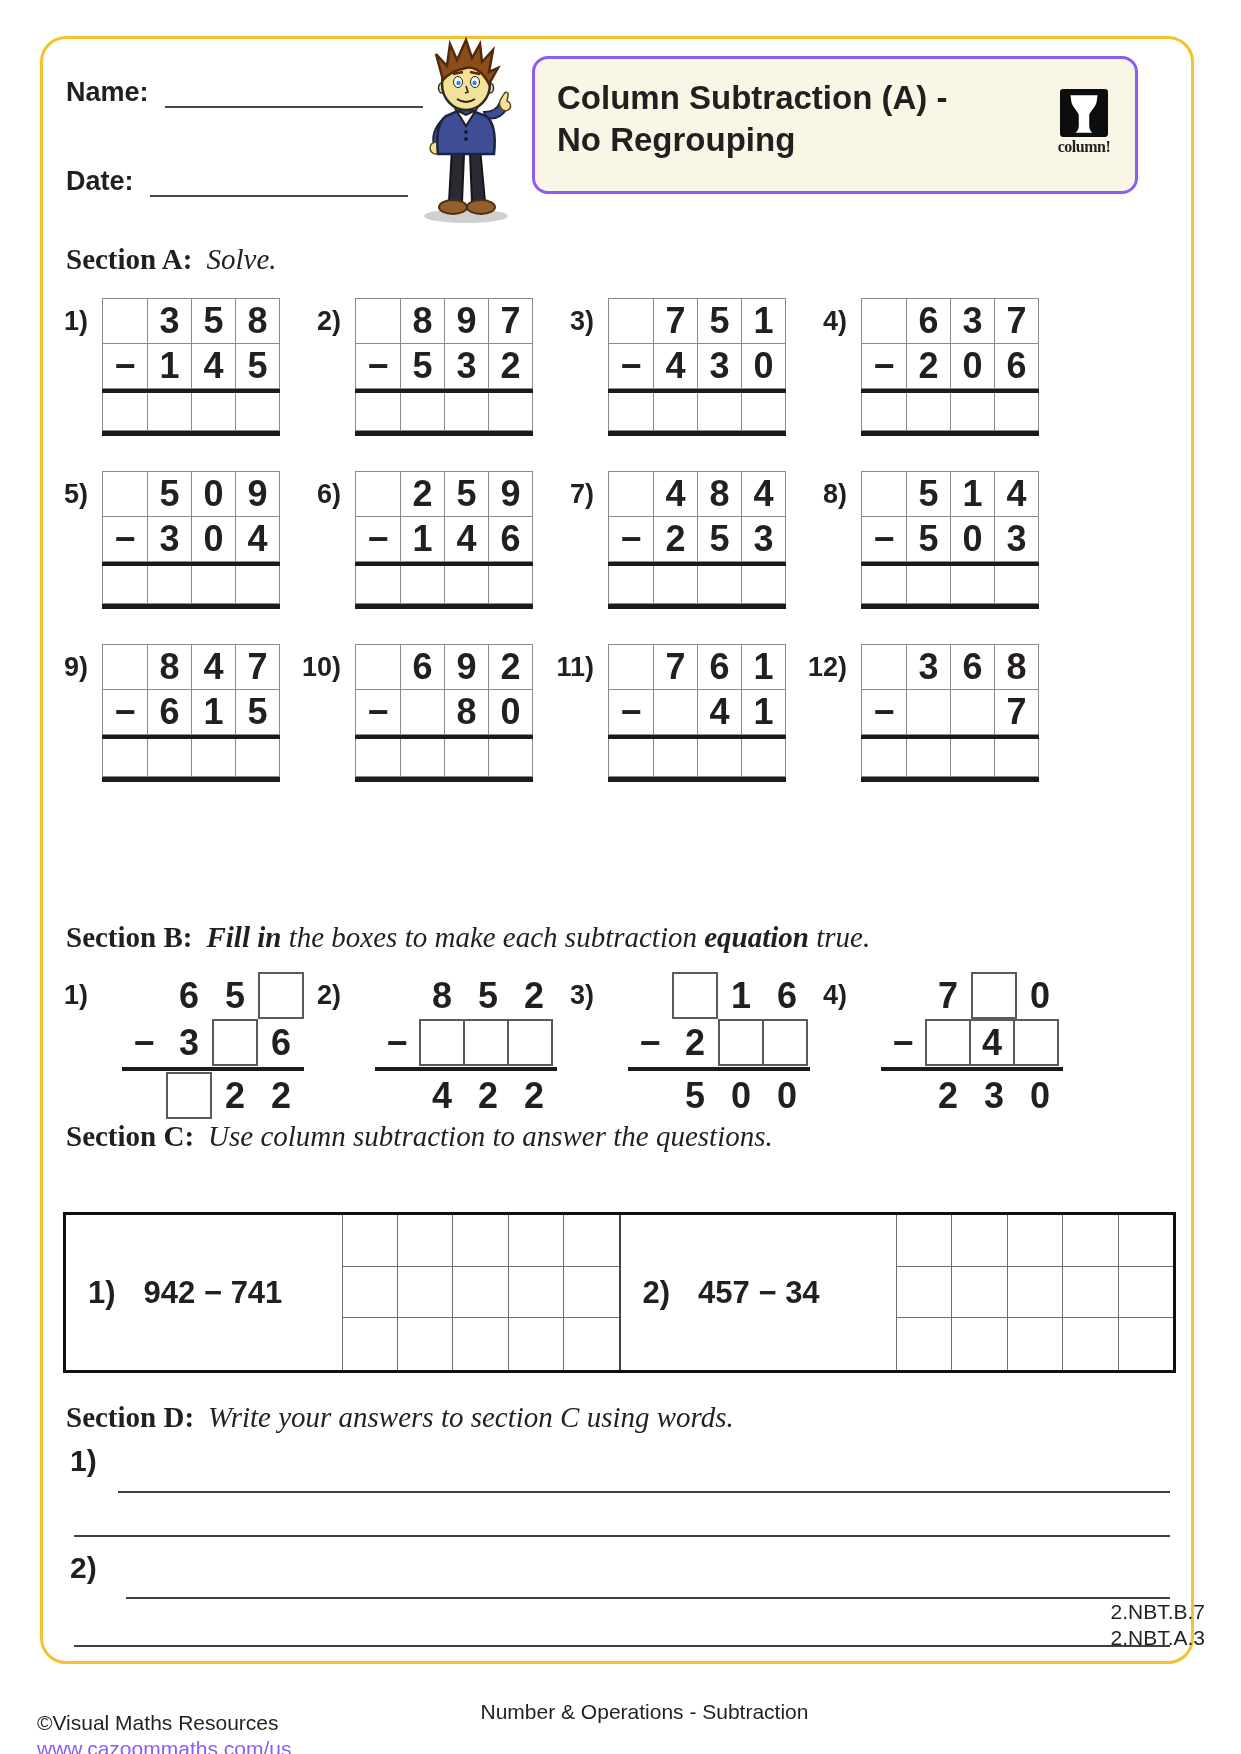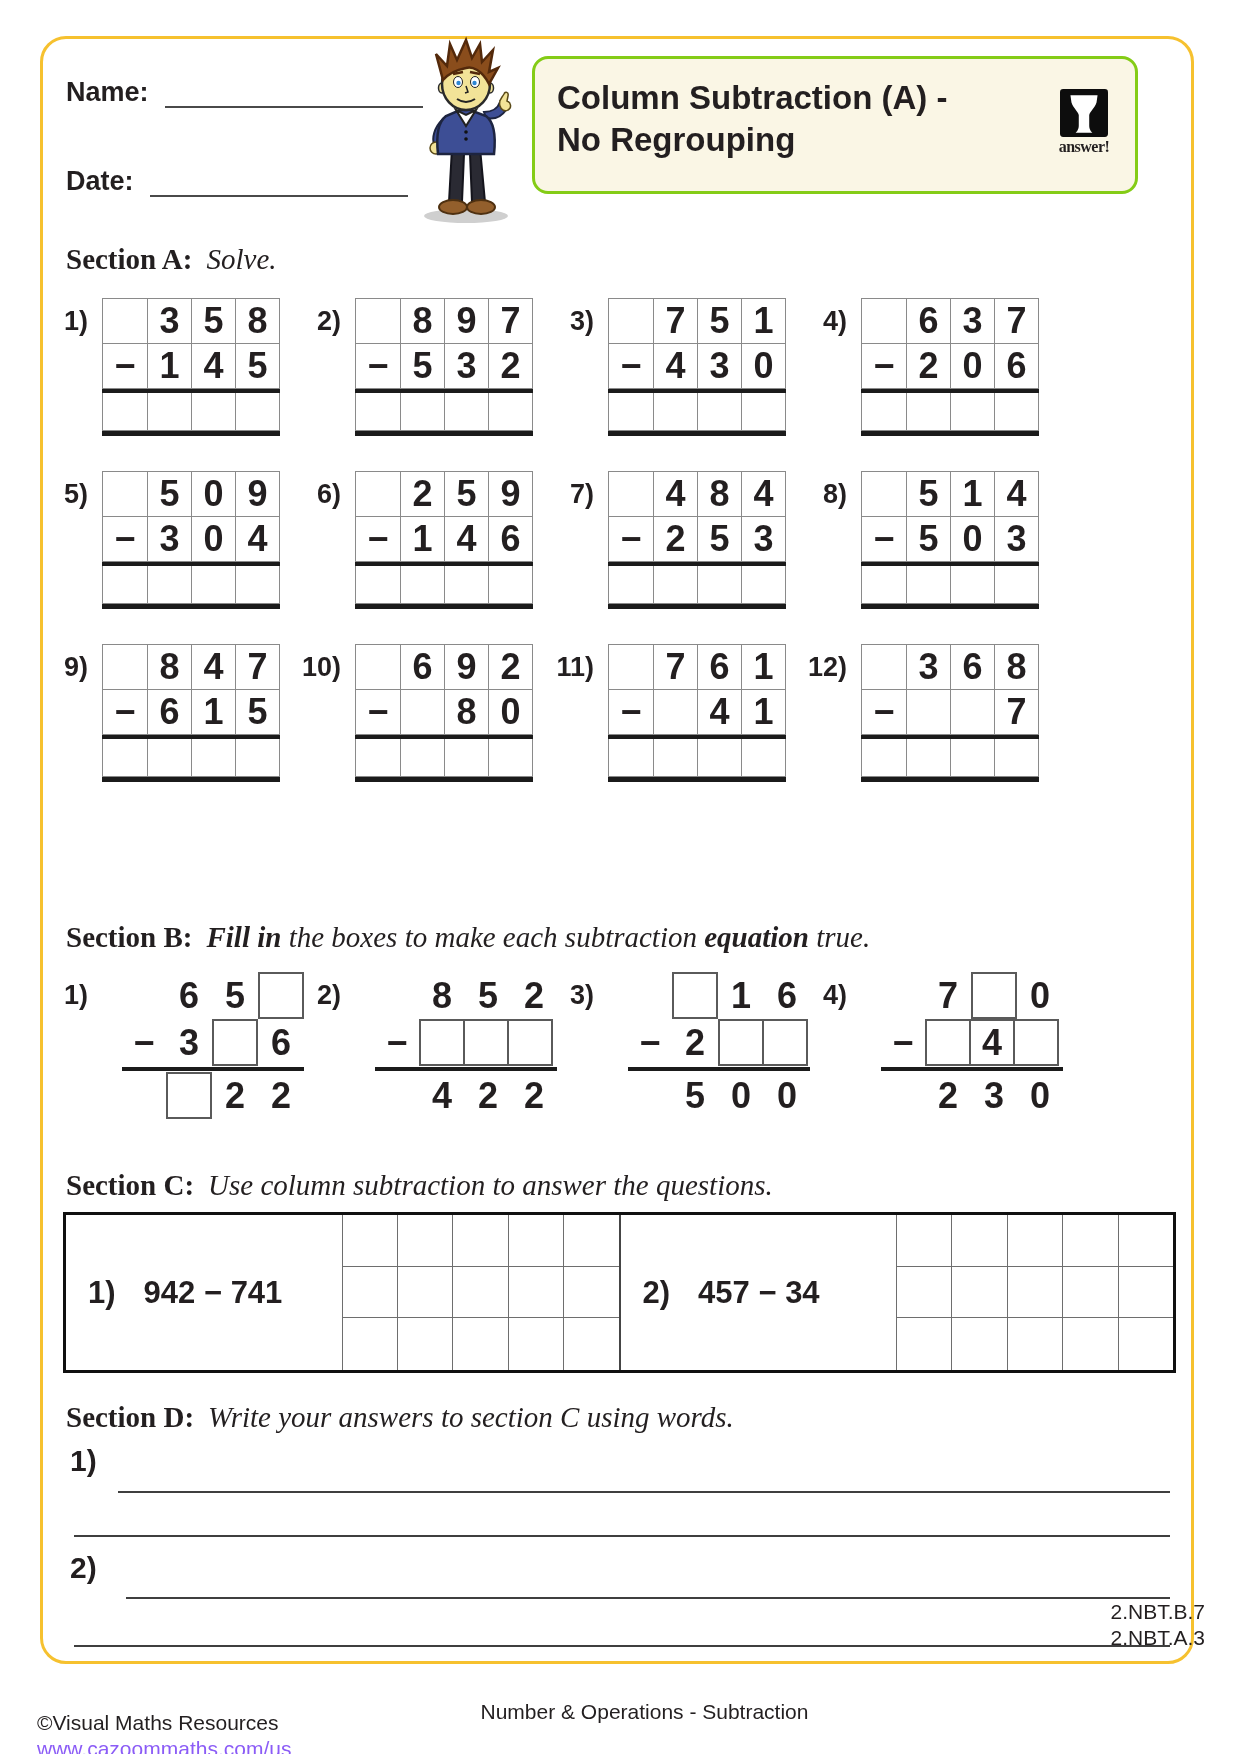--- a/index.html
+++ b/index.html
@@ -16,31 +16,31 @@
 
   
   .fld-row{position:absolute;left:66px;display:flex;align-items:flex-end;}
   .fld-row.name{top:76px;} .fld-row.date{top:126px;margin-top:39px;}
   .fld-label{font-size:27px;font-weight:bold;}
   .write-line{width:258px;height:32px;border-bottom:2px solid #4a4a4a;margin-left:16px;}
 
   .mascot{position:absolute;left:412px;top:36px;width:115px;height:190px;}
 
   .title-box{position:absolute;left:532px;top:56px;width:606px;height:138px;
-    background:#FAF6E5;border:3px solid #84cc16;border-radius:16px;}
+    background:#FAF6E5;border:3px solid #8b5cf6;border-radius:16px;}
   .title-text{position:absolute;left:22px;top:18px;font-size:33px;font-weight:bold;line-height:1.28;}
   .logo{position:absolute;right:12px;top:30px;width:78px;text-align:center;}
   .logo-mark{width:48px;height:48px;margin:0 auto;display:block;}
   .logo-text{font-family:"Liberation Serif",serif;font-weight:bold;font-size:16px;margin-top:1px;letter-spacing:-0.5px;}
 
   
   .sec-head{position:absolute;left:66px;font-family:"Liberation Serif",serif;font-size:29px;white-space:nowrap;}
   .sec-head .sec-label{font-weight:bold;}
   .sec-head .sec-instr{font-style:italic;margin-left:14px;}
-  .head-a{top:243px;} .head-b{top:921px;} .head-c{top:1169px;} .head-d{top:1401px;}
+  .head-a{top:243px;} .head-b{top:921px;} .head-c{top:1120px;} .head-d{top:1401px;}
 
   
   .prob-num{width:46px;padding-right:6px;padding-top:8px;text-align:right;
     font-size:27px;font-weight:bold;flex:none;}
 
   
   .sa-wrap{position:absolute;left:48px;top:298px;display:grid;
     grid-template-columns:repeat(4,226px);column-gap:27px;row-gap:35px;}
   .sa-prob{display:flex;align-items:flex-start;}
   .sa-grid{margin-left:8px;width:182px;}
@@ -138,21 +138,21 @@
 <div class="title-box">
   <div class="title-text">
     <span>Column Subtraction (A) -</span><br>
     <span>No Regrouping</span>
   </div>
   <div class="logo">
     <svg class="logo-mark" viewBox="0 0 46 46">
       <rect width="46" height="46" rx="3" fill="#0d0d0d"></rect>
       <path d="M10 6 h26 l-1 7 c-2 6 -6 8 -7 12 l0 10 c0 4 2 6 3 7 h-16 c1 -1 3 -3 3 -7 l0 -10 c-1 -4 -5 -6 -7 -12 z" fill="#ffffff"></path>
     </svg>
-    <div class="logo-text">answer!</div>
+    <div class="logo-text">column!</div>
   </div>
 </div>
 
 <div class="sec-head head-a">
   <span class="sec-label">Section A:</span><span class="sec-instr">Solve.</span>
 </div>
 <div class="sec-head head-b">
   <span class="sec-label">Section B:</span><span class="sec-instr"><span class="bold">Fill in</span><span> the boxes to make each subtraction </span><span class="bold">equation</span><span> true.</span></span>
 </div>
 <div class="sec-head head-c">

